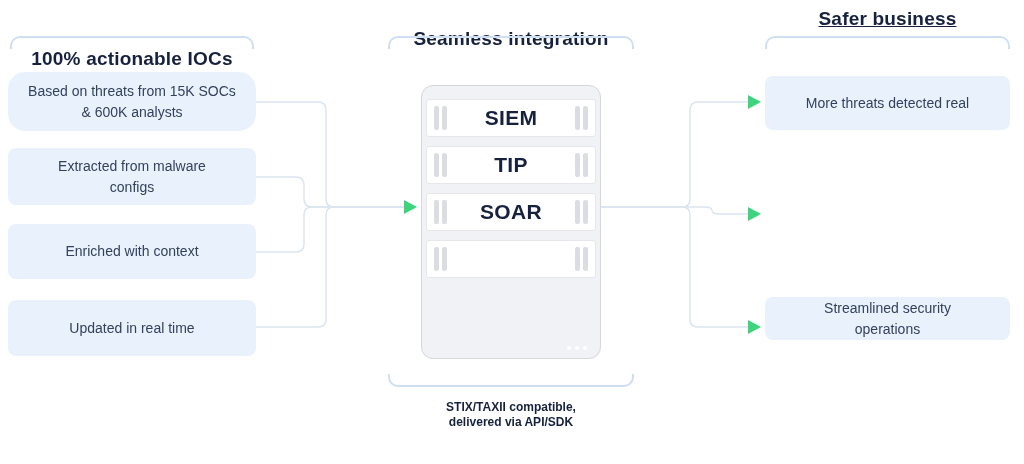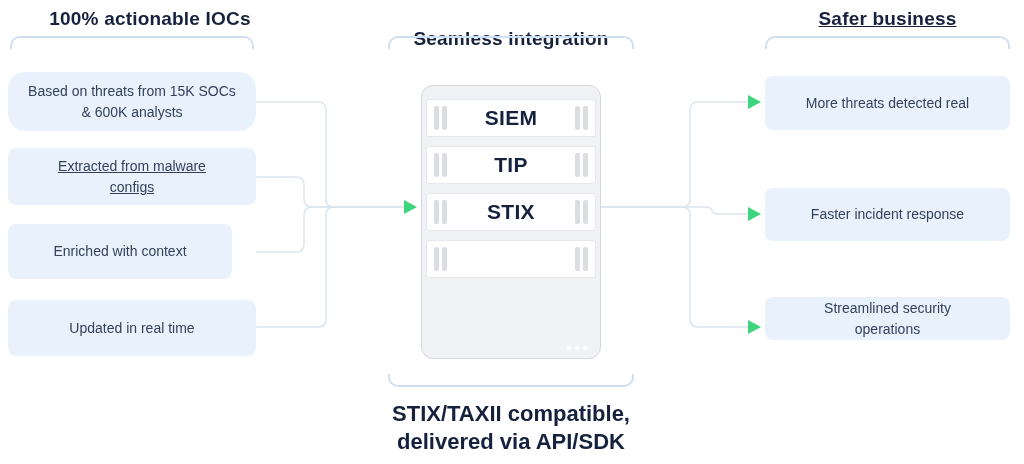--- a/index.html
+++ b/index.html
@@ -115,21 +115,21 @@
     height: 4px;
     border-radius: 50%;
     background: #ffffff;
   }
   .caption {
     position: absolute;
     left: 388px;
     top: 400px;
     width: 246px;
     text-align: center;
-    font-size: 22px;
+    font-size: 12px;
     font-weight: 700;
     color: #16213e;
     line-height: 1.25;
     white-space: pre-line;
     z-index: 2;
   }
 </style>
 </head>
 <body>
 
@@ -148,35 +148,35 @@
       <path d="M601 207 L682 207 Q690 207 690 215 L690 319 Q690 327 698 327 L748 327"></path>
     </g>
     <g fill="#3ed47e">
       <polygon points="404,200 404,214 417,207"></polygon>
       <polygon points="748,95 748,109 761,102"></polygon>
       <polygon points="748,207 748,221 761,214"></polygon>
       <polygon points="748,320 748,334 761,327"></polygon>
     </g>
   </svg>
 
-  <div class="col-heading" style="left:28px; width:244px;">100% actionable IOCs</div>
+  <div class="col-heading" style="left:10px; width:244px;margin-top:40px;">100% actionable IOCs</div>
   <div class="col-heading" style="left:388px; width:246px;margin-top:20px;">Seamless integration</div>
   <div class="col-heading" style="left:765px; width:245px;text-decoration:underline;">Safer business</div>
 
   <div class="bracket-down" style="left:10px; top:36px; width:244px;"></div>
   <div class="bracket-down" style="left:388px; top:36px; width:246px;"></div>
   <div class="bracket-down" style="left:765px; top:36px; width:245px;"></div>
 
   <div class="info-box" style="left:8px; top:72px; width:248px; height:59px;border-radius:17px;">
     <span style="max-width:220px;">Based on threats from 15K SOCs &amp; 600K analysts</span>
   </div>
-  <div class="info-box" style="left:8px; top:148px; width:248px; height:57px;text-decoration:underline;">
+  <div class="info-box" style="left:8px; top:148px; width:248px; height:57px;">
     <span style="max-width:170px;">Extracted from malware configs</span>
   </div>
-  <div class="info-box" style="left:8px; top:224px; width:224px; height:55px;">
+  <div class="info-box" style="left:8px; top:224px; width:248px; height:55px;">
     <span>Enriched with context</span>
   </div>
   <div class="info-box" style="left:8px; top:300px; width:248px; height:56px;">
     <span>Updated in real time</span>
   </div>
 
   <div class="server">
     <div class="server-row">
       <span class="grips left-grips">
           <span class="grip"></span>
@@ -197,21 +197,21 @@
       <span class="grips right-grips">
           <span class="grip"></span>
           <span class="grip"></span>
         </span>
     </div>
     <div class="server-row">
       <span class="grips left-grips">
           <span class="grip"></span>
           <span class="grip"></span>
         </span>
-      <span class="server-row-label">STIX</span>
+      <span class="server-row-label">SOAR</span>
       <span class="grips right-grips">
           <span class="grip"></span>
           <span class="grip"></span>
         </span>
     </div>
     <div class="server-row">
       <span class="grips left-grips">
           <span class="grip"></span>
           <span class="grip"></span>
         </span>
@@ -227,20 +227,17 @@
     </div>
   </div>
 
   <div class="bracket-up" style="left:388px; top:374px; width:246px;"></div>
   <div class="caption">STIX/TAXII compatible,
 delivered via API/SDK</div>
 
   <div class="info-box" style="left:765px; top:76px; width:245px; height:54px;">
     <span>More threats detected real</span>
   </div>
-  <div class="info-box" style="left:765px; top:188px; width:245px; height:53px;">
-    <span>Faster incident response</span>
-  </div>
   <div class="info-box" style="left:765px; top:297px; width:245px; height:43px;">
     <span style="max-width:160px;">Streamlined security operations</span>
   </div>
 
 </div>
 
 </body></html>

